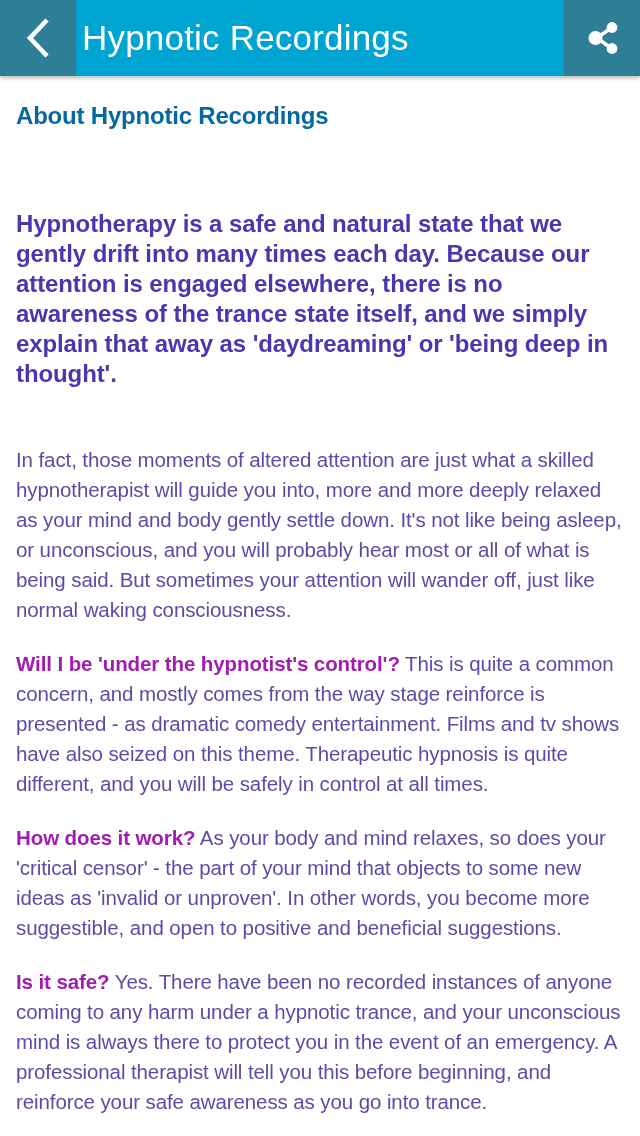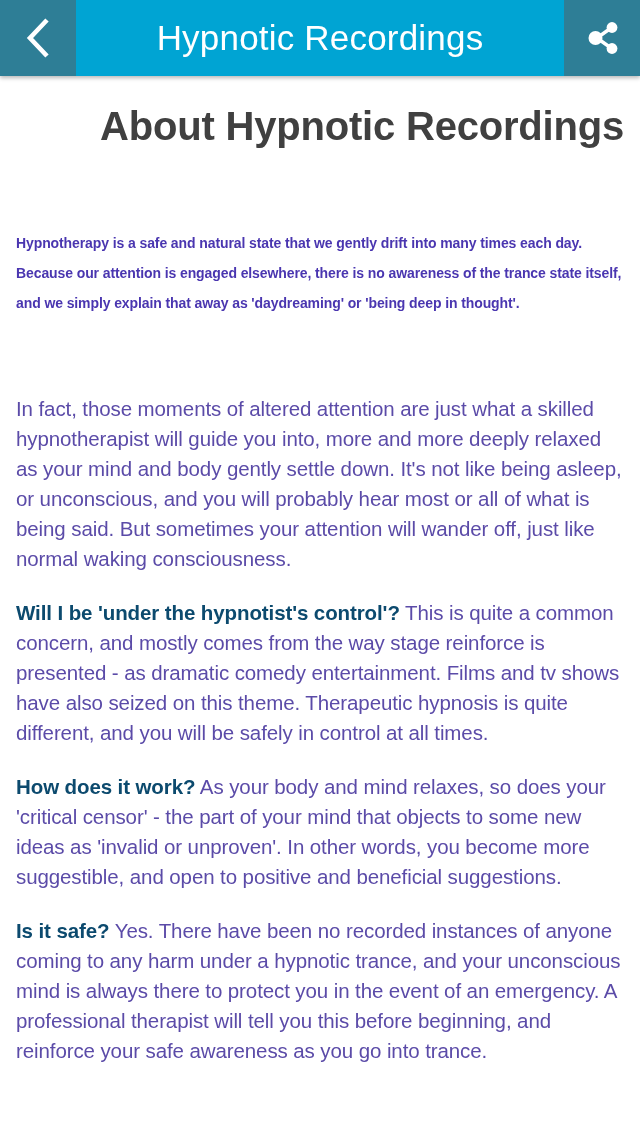--- a/index.html
+++ b/index.html
@@ -31,23 +31,23 @@
     background: #2e7e96;
     display: flex;
     align-items: center;
     justify-content: center;
     cursor: pointer;
   }
   .appbar-title-wrap {
     flex: 1 1 auto;
     display: flex;
     align-items: center;
-    justify-content: center;
+    justify-content: flex-start;
     min-width: 0;
-    padding: 0 24px;
+    padding: 0 6px;
   }
   .appbar-title {
     color: #ffffff;
     font-size: 35px;
     font-weight: 400;
     letter-spacing: 0.2px;
     white-space: nowrap;
     overflow: hidden;
     text-overflow: ellipsis;
   }
@@ -55,46 +55,46 @@
 
   
   .content {
     padding: 0 16px;
     box-sizing: border-box;
     width: 640px;
     height: 1060px;
     overflow: hidden;
   }
   .page-title {
-    color: #404040;
-    font-size: 40px;
+    color: #0369a1;
+    font-size: 24px;
     font-weight: bold;
-    text-align: right;
+    text-align: left;
     margin: 26px 0 0 0;
     line-height: 1.2;
     letter-spacing: -0.2px;
   }
   .intro {
     color: #4a36b0;
     font-weight: bold;
-    font-size: 14px;
+    font-size: 24px;
     line-height: 30px;
     margin: 78px 0 0 0;
     letter-spacing: -0.1px;
   }
   .para {
     color: #5b4ba8;
     font-size: 20.5px;
     line-height: 30px;
     margin: 24px 0 0 0;
     letter-spacing: -0.1px;
   }
-  .para.first-body { margin-top: 76px; }
+  .para.first-body { margin-top: 56px; }
   .para b {
-    color: #0c4a6e;
+    color: #a21caf;
     font-weight: bold;
   }
 </style>
 </head>
 <body>
 
 <div class="appbar">
 
   <div class="appbar-side">
     <span class="icon-back">

